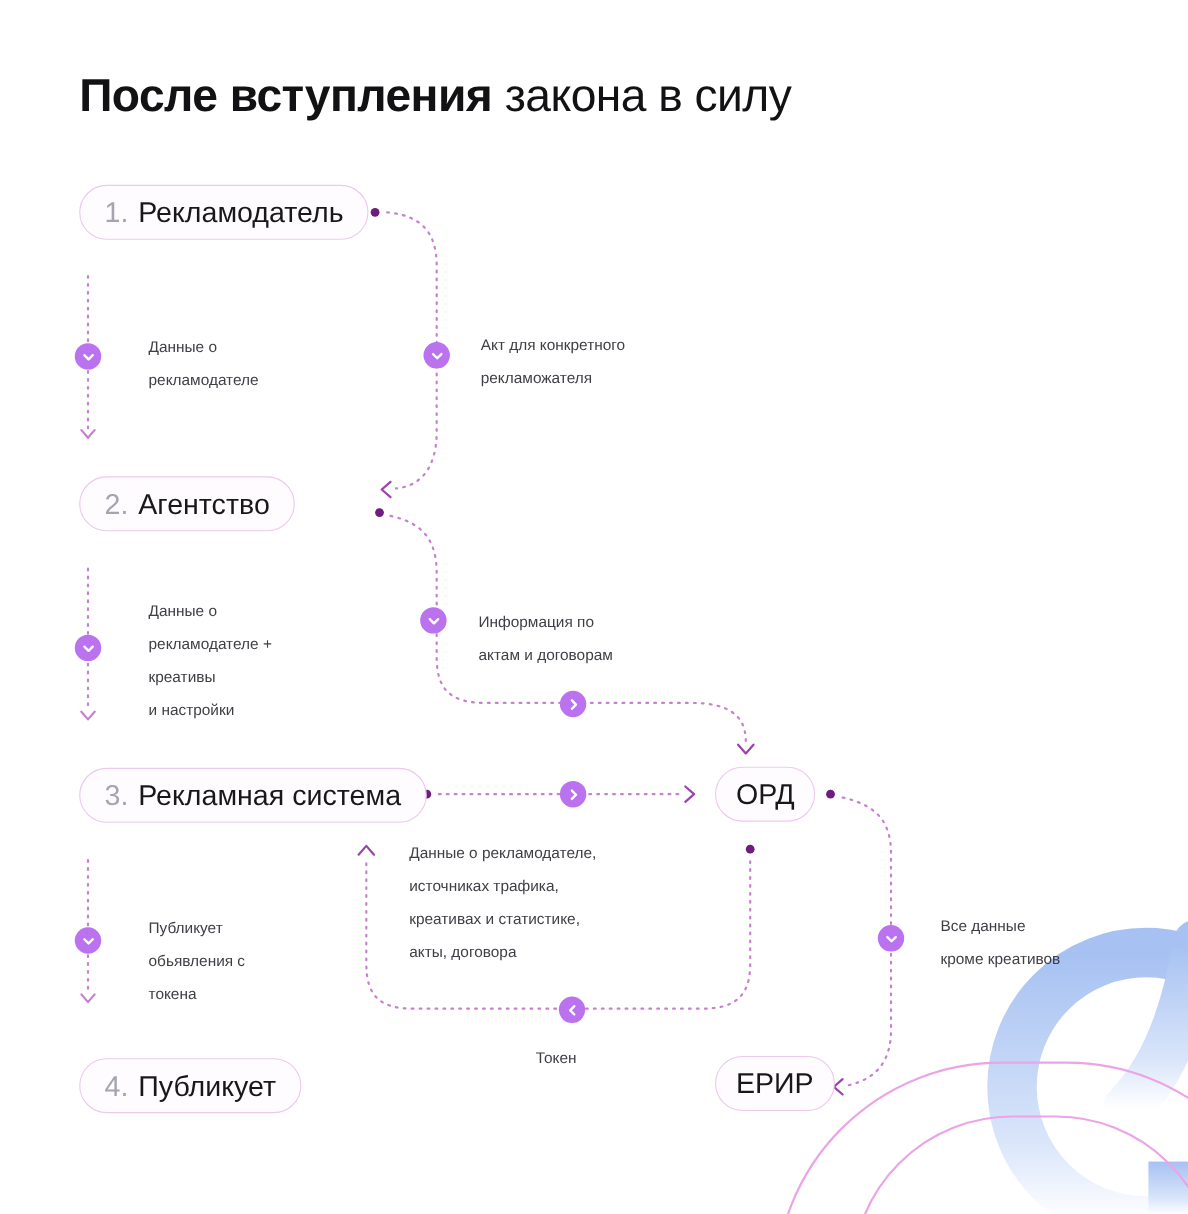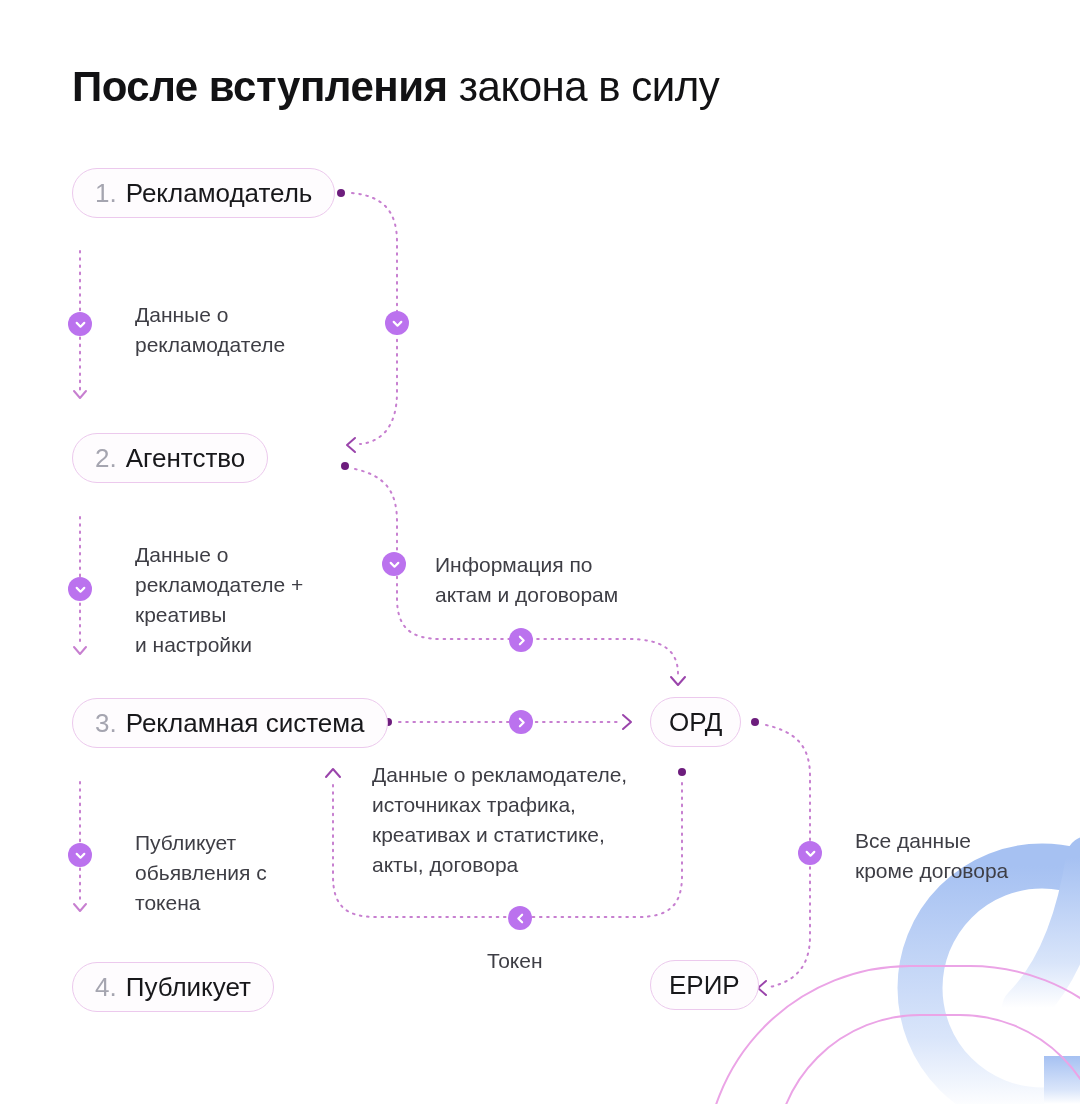--- a/index.html
+++ b/index.html
@@ -23,21 +23,21 @@
   .pill{
     position:absolute;height:50px;display:inline-flex;align-items:center;
     padding:0 22px;border:1.5px solid #ecc9ed;border-radius:26px;
     background:#fefcfe;font-size:26px;color:#18181b;white-space:nowrap;
     box-sizing:border-box;
   }
   .pill .num{color:#a5a5b0;margin-right:9px;}
   .pill.small{padding:0 18px;justify-content:center;text-align:center;}
 
   .edge-label{
-    position:absolute;font-size:21px;line-height:30px;color:#3e3e45;
+    position:absolute;font-size:14px;line-height:30px;color:#3e3e45;
     white-space:pre-line;
   }
 
   .chev{
     position:absolute;width:24px;height:24px;margin:-12px 0 0 -12px;border-radius:50%;
     background:#bb72ee;display:flex;align-items:center;justify-content:center;
   }
   .chev svg{width:13px;height:13px;display:block;}
   .chev.right svg{transform:rotate(-90deg);}
   .chev.left svg{transform:rotate(90deg);}
@@ -127,35 +127,37 @@
 
     <div class="pill small" style="left:650px;top:697px;">
       <span>ОРД</span>
     </div>
     <div class="pill small" style="left:650px;top:960px;">
       <span>ЕРИР</span>
     </div>
 
     <div class="edge-label" style="left:135px;top:300px;">Данные о
 рекламодателе</div>
+    <div class="edge-label" style="left:437px;top:298px;">Акт для конкретного
+рекламожателя</div>
     <div class="edge-label" style="left:135px;top:540px;">Данные о
 рекламодателе +
 креативы
 и настройки</div>
     <div class="edge-label" style="left:435px;top:550px;">Информация по
 актам и договорам</div>
     <div class="edge-label" style="left:135px;top:816px;margin-top:12px;">Публикует
 обьявления с
 токена</div>
     <div class="edge-label" style="left:372px;top:760px;">Данные о рекламодателе,
 источниках трафика,
 креативах и статистике,
 акты, договора</div>
     <div class="edge-label" style="left:855px;top:826px;">Все данные
-кроме договора</div>
+кроме креативов</div>
     <div class="edge-label" style="left:487px;top:946px;">Токен</div>
 
     <div class="chev down" style="left: 80px; top: 324px; background: rgb(187, 114, 238);">
       <svg viewBox="0 0 24 24">
           <path d="M5 9l7 7 7-7" fill="none" stroke="#fff" stroke-width="4" stroke-linecap="round" stroke-linejoin="round"></path>
         </svg>
     </div>
     <div class="chev down" style="left: 397px; top: 323px; background: rgb(187, 114, 238);">
       <svg viewBox="0 0 24 24">
           <path d="M5 9l7 7 7-7" fill="none" stroke="#fff" stroke-width="4" stroke-linecap="round" stroke-linejoin="round"></path>

